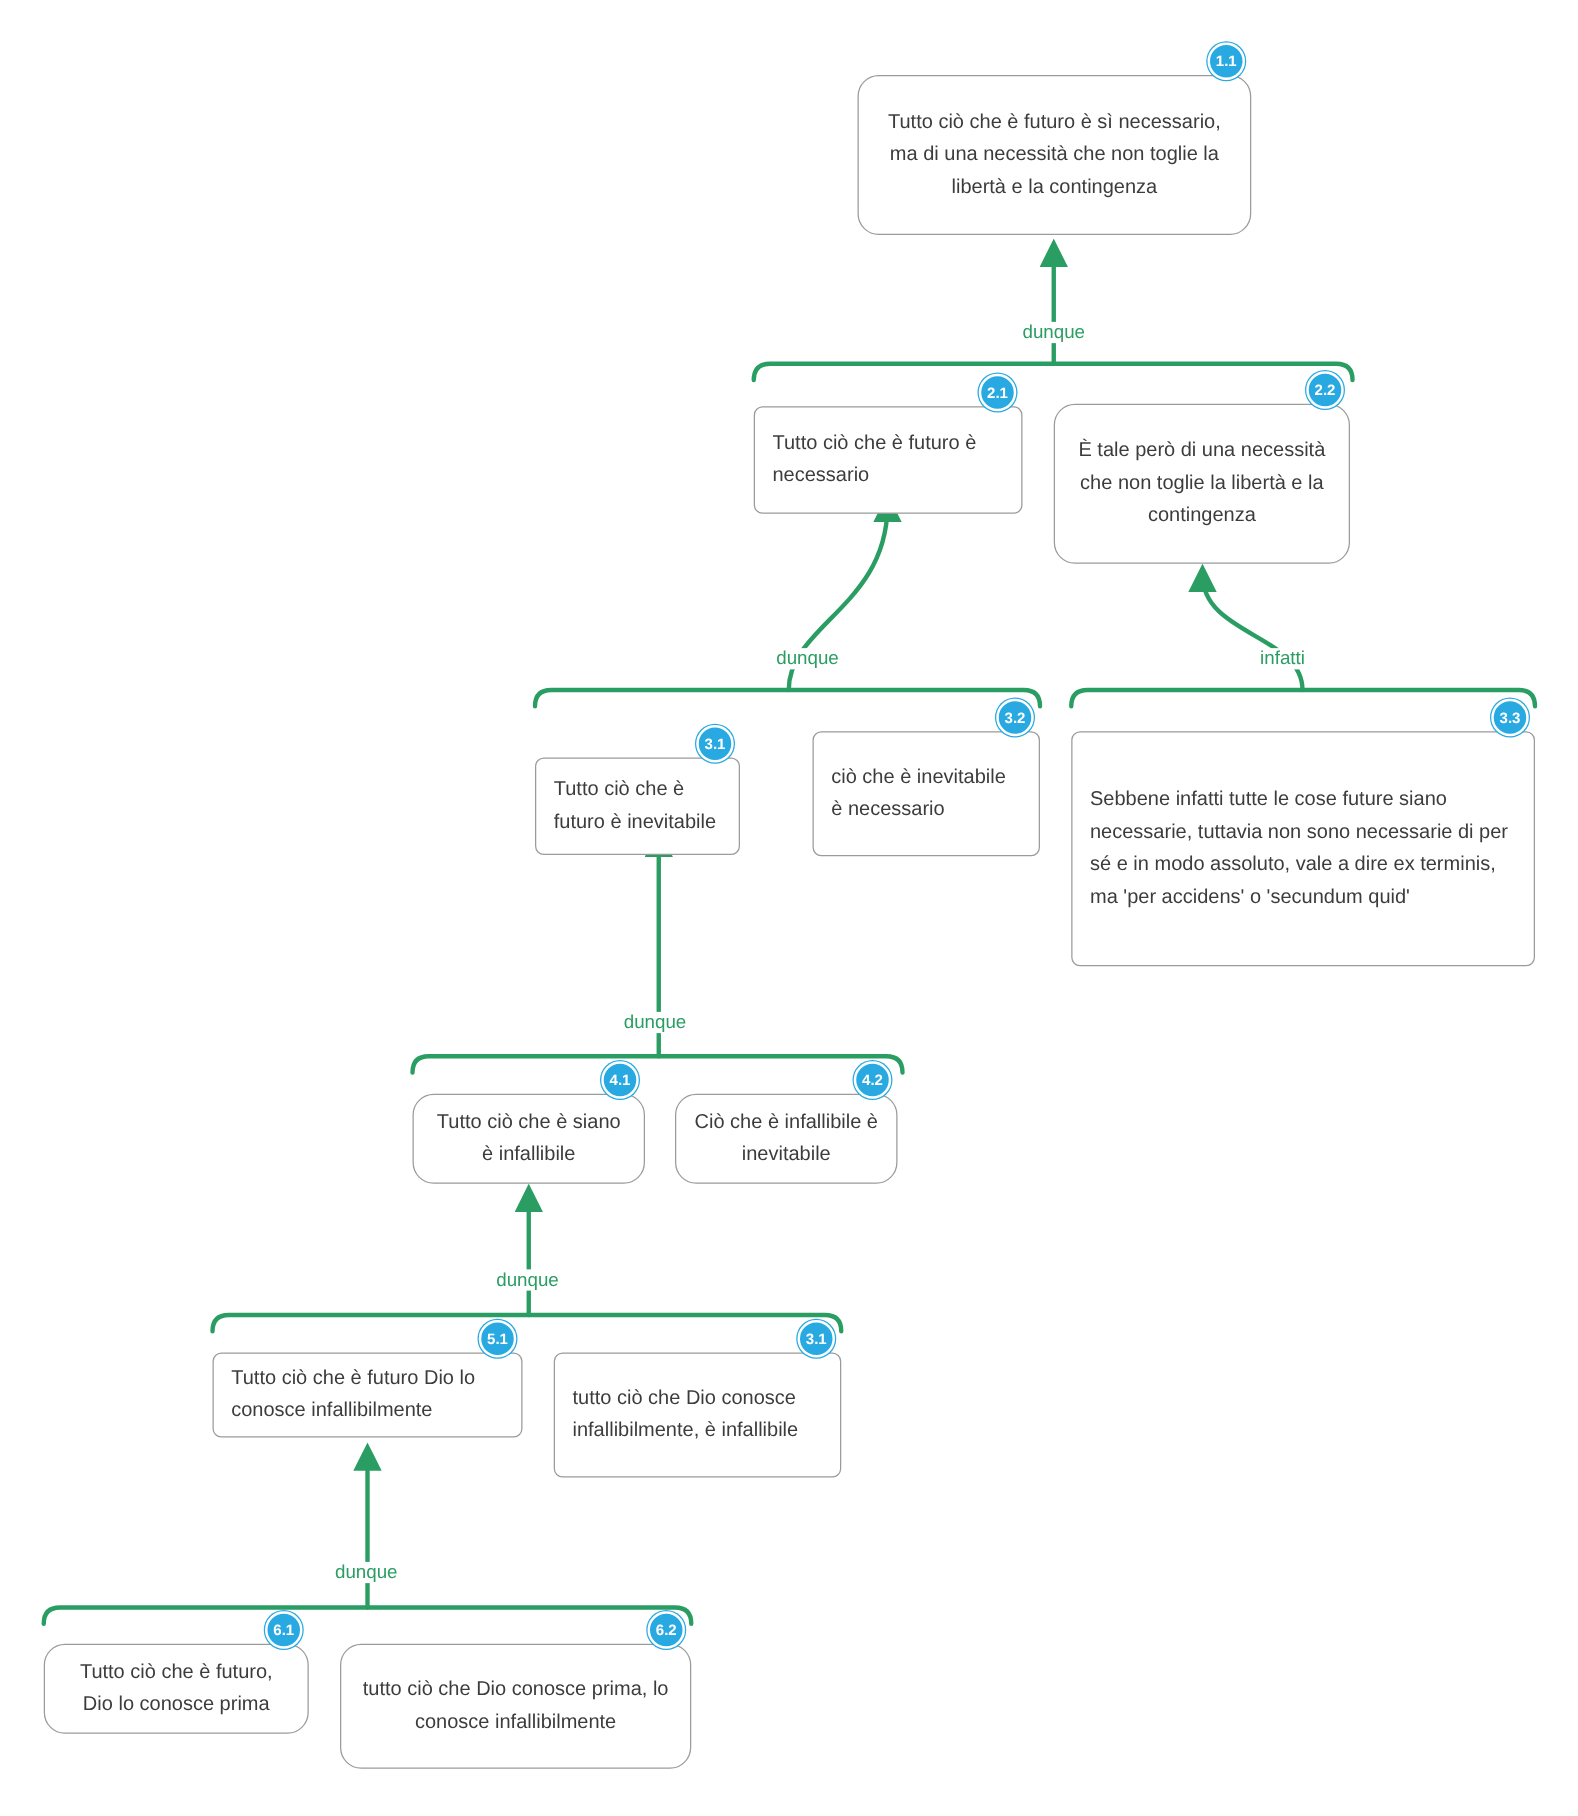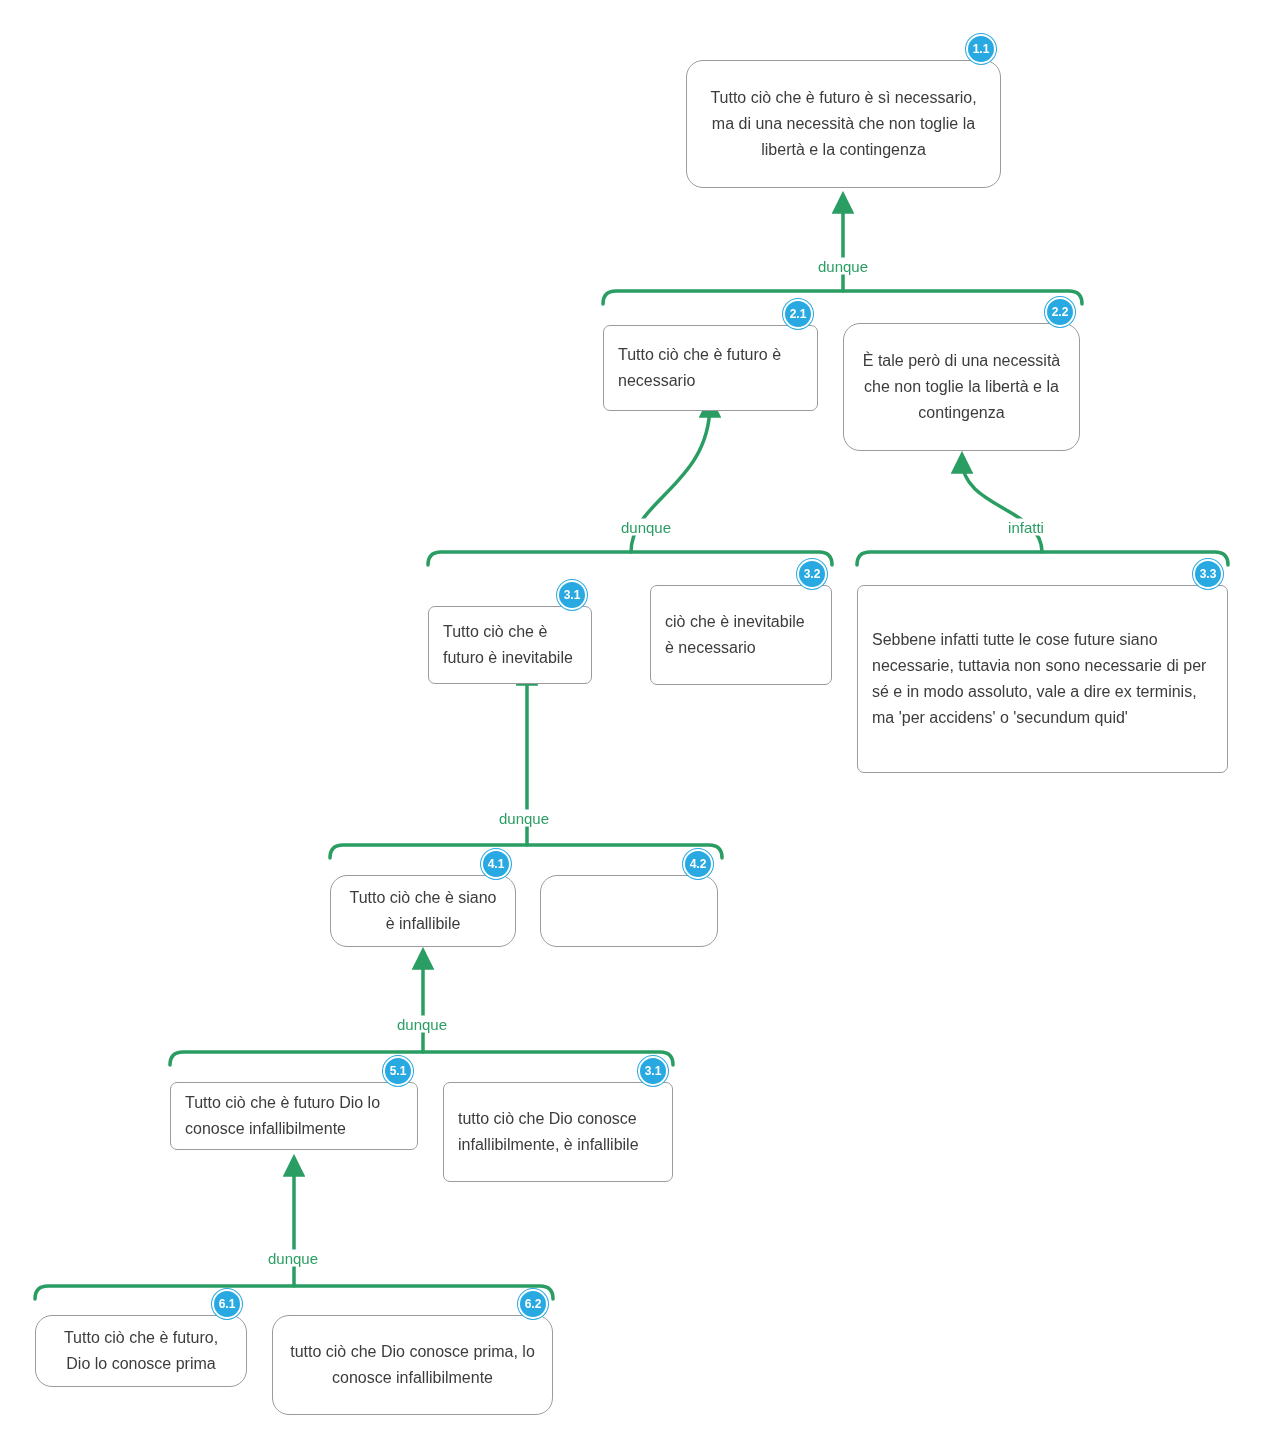--- a/index.html
+++ b/index.html
@@ -132,20 +132,21 @@
     <div>Sebbene infatti tutte le cose future siano necessarie, tuttavia non sono necessarie di per sé e in modo assoluto, vale a dire ex terminis, ma 'per accidens' o 'secundum quid'</div>
   </div>
 
   <div class="node center" style="left:330px; top:875px; width:186px; height:72px">
     <span class="badge">4.1</span>
     <div>Tutto ciò che è siano è infallibile</div>
   </div>
 
   <div class="node center" style="left:540px; top:875px; width:178px; height:72px">
     <span class="badge">4.2</span>
+    <div>Ciò che è infallibile è inevitabile</div>
   </div>
 
   <div class="node left" style="left:170px; top:1082px; width:248px; height:68px">
     <span class="badge">5.1</span>
     <div>Tutto ciò che è futuro Dio lo conosce infallibilmente</div>
   </div>
 
   <div class="node left" style="left:443px; top:1082px; width:230px; height:100px">
     <span class="badge">3.1</span>
     <div>tutto ciò che Dio conosce infallibilmente, è infallibile</div>

